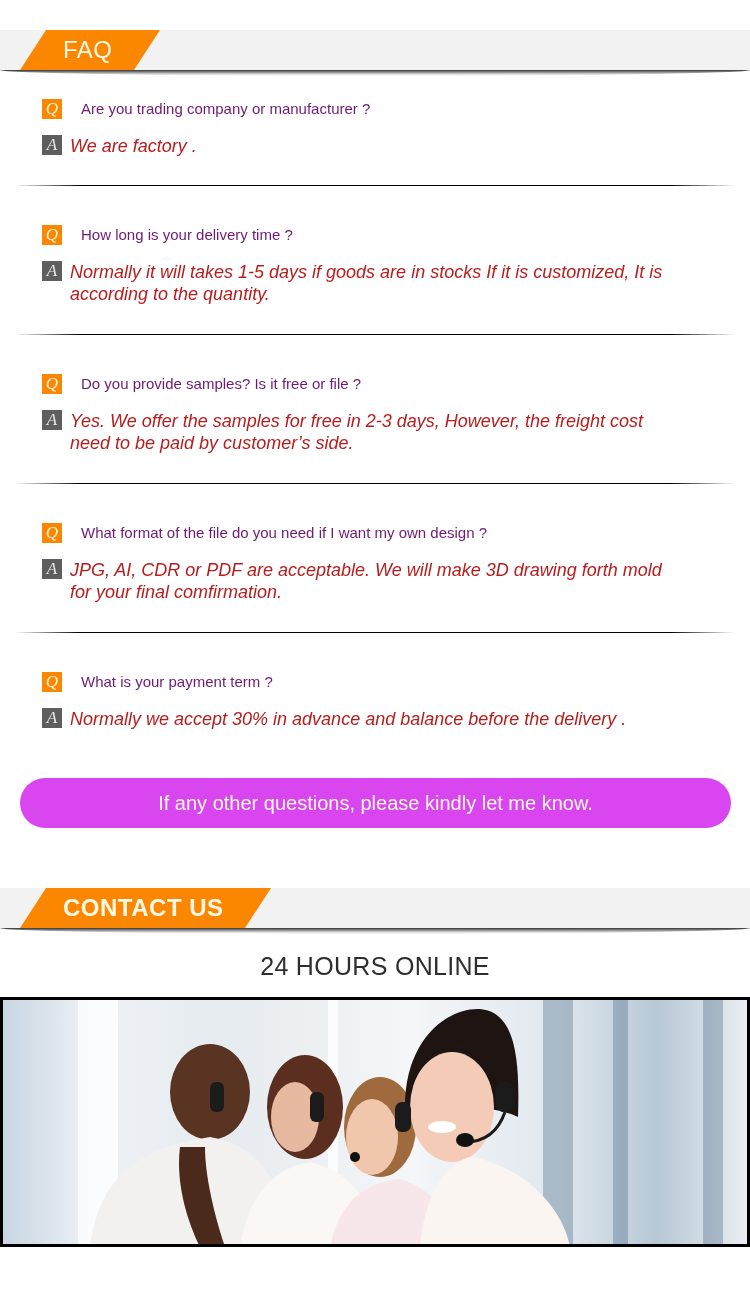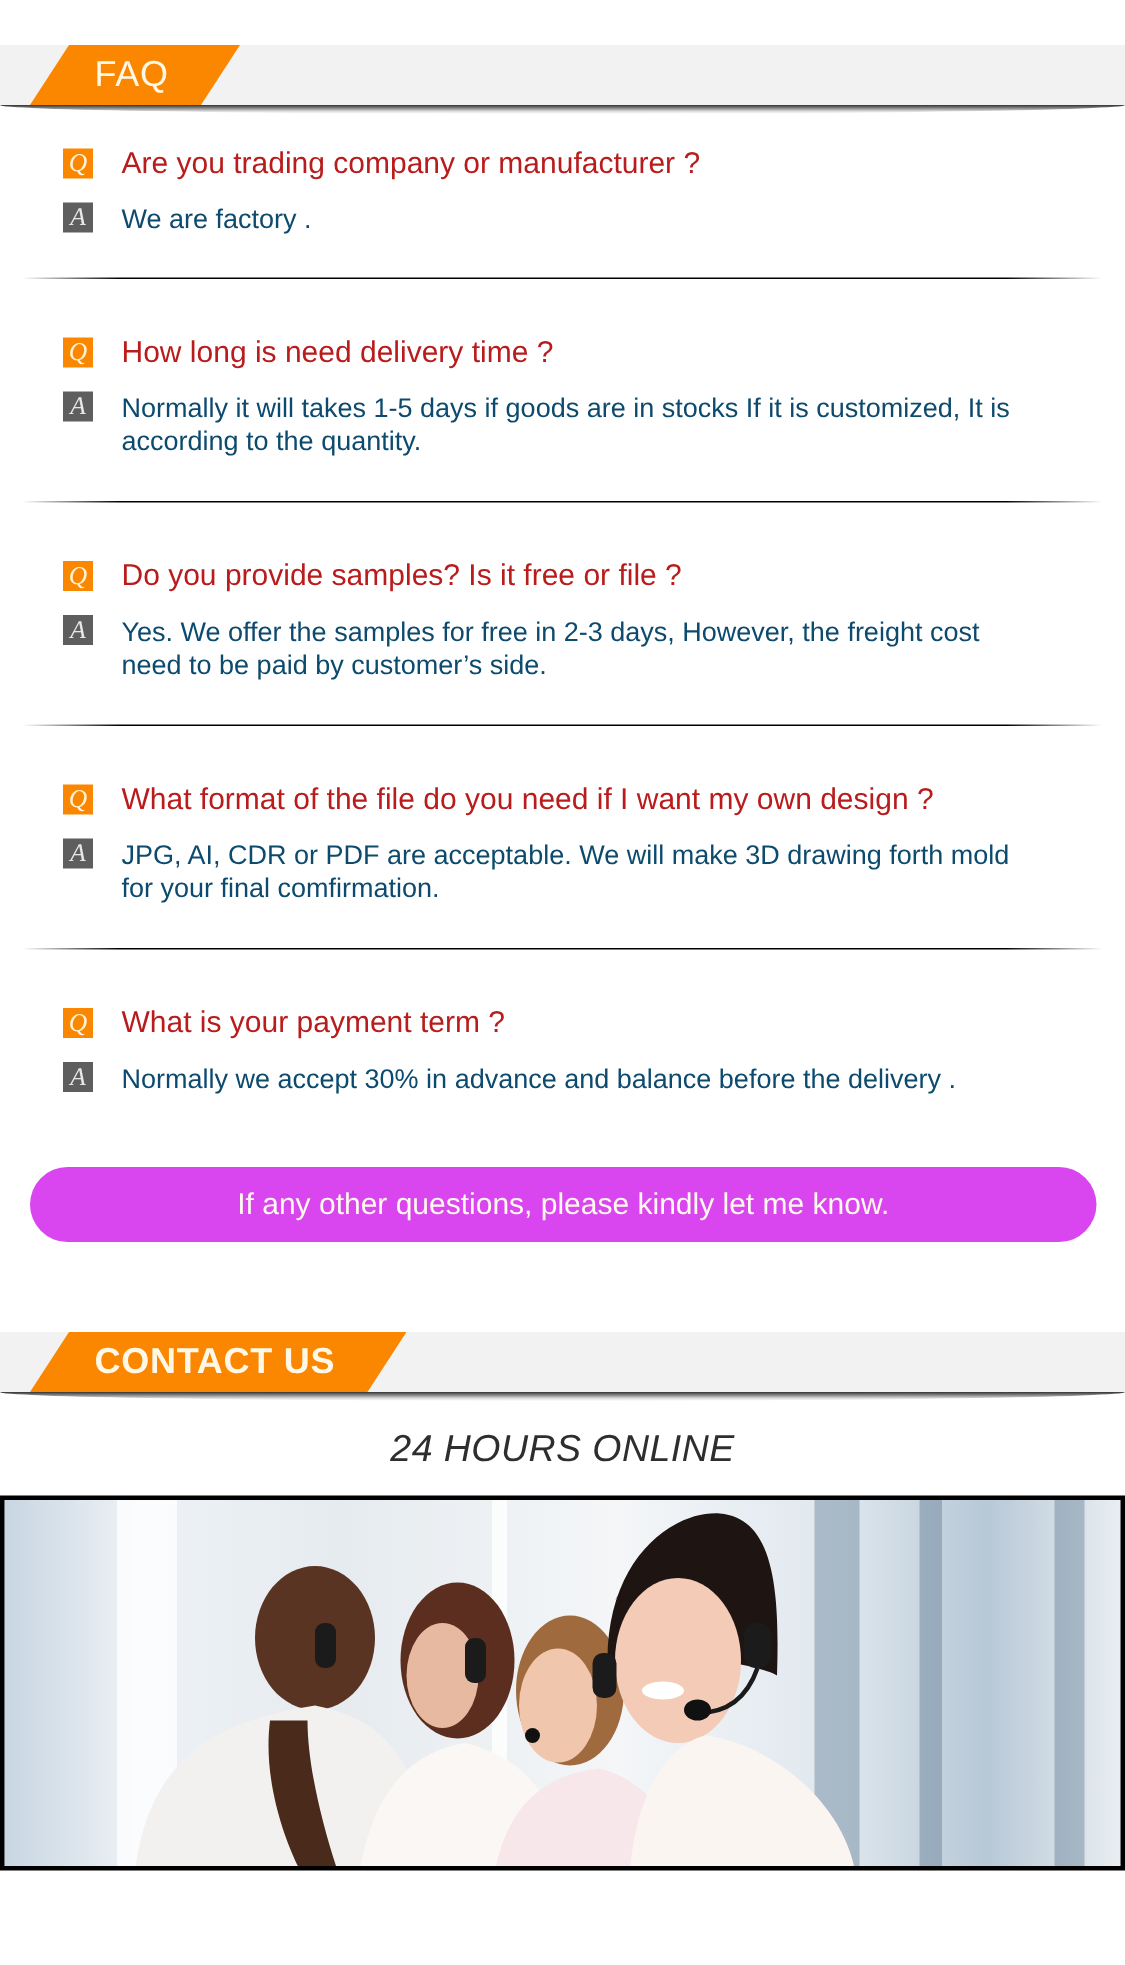--- a/index.html
+++ b/index.html
@@ -30,41 +30,42 @@
   .faq-item { position: absolute; left: 0; width: 750px; }
   .qa-row { position: absolute; left: 42px; display: flex; align-items: flex-start; }
   .badge {
     width: 20px; height: 20px; flex: 0 0 20px;
     font-family: "Liberation Serif", serif; font-style: italic;
     color: #ffffff; font-size: 17px; line-height: 20px; text-align: center;
   }
   .badge.q { background: #fb8700; color: #fff3d6; }
   .badge.a { background: #5e5e5e; color: #e8e8e8; }
   .q-text {
-    margin-left: 19px; color: #b91c1c; font-size: 20px; line-height: 20px;
+    margin-left: 19px; color: #701a75; font-size: 15px; line-height: 20px;
   }
   .a-text {
-    margin-left: 19px; color: #0c4a6e; font-size: 18px; line-height: 22px;
+    margin-left: 8px; color: #b91c1c; font-size: 18px; line-height: 22px;
     width: 600px;
+    font-style: italic;
   }
   .divider {
     position: absolute; left: 15px; width: 720px; height: 1px;
     background: linear-gradient(to right, rgba(0,0,0,0) 0%, #000 9%, #000 91%, rgba(0,0,0,0) 100%);
   }
 
   
   .cta {
     position: absolute; left: 20px; top: 778px; width: 711px; height: 50px;
     background: #d946ef; border-radius: 25px;
     color: #fff8ec; font-size: 20px; line-height: 50px; text-align: center;
   }
 
   .online-title {
     position: absolute; left: 0; top: 952px; width: 750px; text-align: center;
-    color: #2e2e2e; font-size: 25px; font-weight: normal; letter-spacing: 0.3px; font-style: italic;
+    color: #2e2e2e; font-size: 25px; font-weight: normal; letter-spacing: 0.3px;
   }
 
   
   .photo {
     position: absolute; left: 0; top: 997px; width: 750px; height: 250px;
     border: 3px solid #000; overflow: hidden;
     background: linear-gradient(to right, #c8d6e2 0%, #eef2f6 12%, #e6ebef 30%, #f4f6f8 55%, #dfe7ee 75%, #b7c8d6 88%, #e9eef2 100%);
   }
   .photo .win {
     position: absolute; top: 0; bottom: 0; background: rgba(255,255,255,0.75);
@@ -89,21 +90,21 @@
   <div class="qa-row" style="top:135px;">
     <span class="badge a">A</span>
     <span class="a-text">We are factory .</span>
   </div>
 </div>
 <div class="divider" style="top:185px;"></div>
 
 <div class="faq-item">
   <div class="qa-row" style="top:225px;">
     <span class="badge q">Q</span>
-    <span class="q-text">How long is need delivery time ?</span>
+    <span class="q-text">How long is your delivery time ?</span>
   </div>
   <div class="qa-row" style="top:261px;">
     <span class="badge a">A</span>
     <span class="a-text">Normally it will takes 1-5 days if goods are in stocks If it is customized, It is according to the quantity.</span>
   </div>
 </div>
 <div class="divider" style="top:334px;"></div>
 
 <div class="faq-item">
   <div class="qa-row" style="top:374px;">

